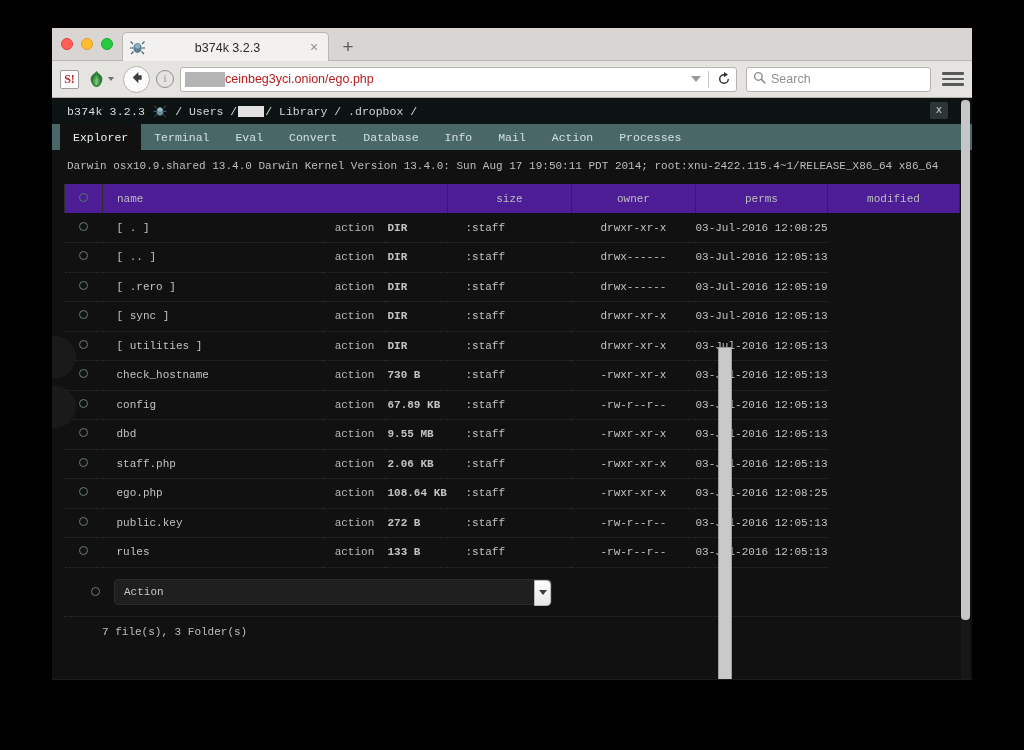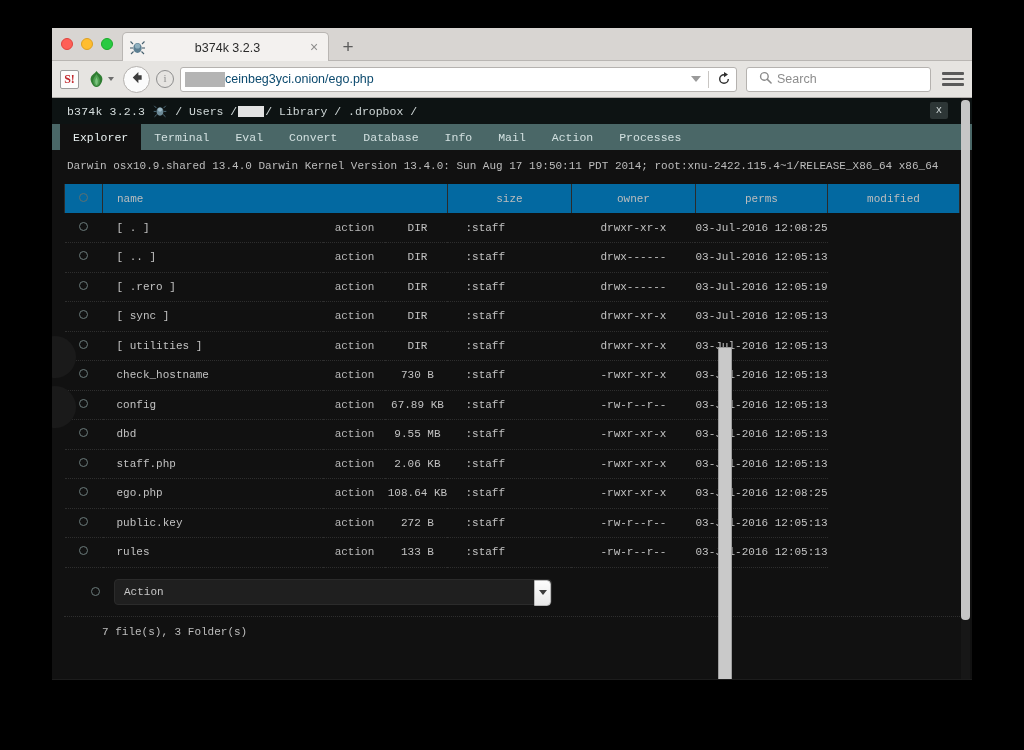--- a/index.html
+++ b/index.html
@@ -80,31 +80,31 @@
   .infobtn { width:18px;height:18px;border-radius:50%;border:1.5px solid #8e8e8e;
     color:#8e8e8e;font-size:11px;line-height:15px;text-align:center;
     font-family:"Liberation Serif", serif; margin-right:6px; cursor:pointer;}
   .urlbar {
     flex:1; height:25px; background:#fff;
     border:1px solid #b5b2af; border-radius:3px;
     display:flex; align-items:center; padding:0 4px;
     min-width:0;
   }
   .url-redact { width:40px;height:15px;background:#b4b4b4;flex:0 0 40px; }
-  .url-text { font-size:12.5px; color:#0c4a6e; white-space:nowrap; overflow:hidden;
+  .url-text { font-size:12.5px; color:#b91c1c; white-space:nowrap; overflow:hidden;
     font-family:"Liberation Sans", sans-serif; }
   .url-caret { margin-left:auto; width:0;height:0;
     border-left:5px solid transparent;border-right:5px solid transparent;border-top:6px solid #9a9a9a;
     flex:0 0 10px; cursor:pointer;}
   .url-sep { width:1px;height:17px;background:#c9c6c3;margin:0 7px;flex:0 0 1px;}
   .reload { width:16px;height:16px;flex:0 0 16px; cursor:pointer;}
   .searchbar {
     width:185px; height:25px; background:#fff;
     border:1px solid #b5b2af; border-radius:3px;
-    display:flex; align-items:center; padding:0 12px;
+    display:flex; align-items:center; padding:0 6px;
     margin-left:9px; flex:0 0 185px;
   }
   .search-ph { font-size:12.5px; color:#8d8d8d; margin-left:5px; }
   .hamburger { width:22px;height:22px;margin-left:11px;flex:0 0 22px;
     display:flex;flex-direction:column;justify-content:center;gap:3px;cursor:pointer;}
   .hamburger i { display:block;height:2.5px;background:#5a5a5a;border-radius:1px; }
 
   
   .page {
     position:relative;
@@ -149,35 +149,35 @@
   .infoblock {
     padding:8px 0 9px 15px; font-size:11px; line-height:1.55;
     color:#bdbdbd; background:#111;
   }
   .infoblock .redact { display:inline-block;width:34px;height:10px;background:#e8e8e8;vertical-align:-1px;}
 
   
   .tablewrap { padding:0 12px 0 12px; }
   table.files { width:100%; border-collapse:collapse; font-size:11px; }
   table.files thead th {
-    background:#0369a1; color:#bdbdbd; font-weight:normal;
+    background:#4c1d95; color:#bdbdbd; font-weight:normal;
     height:29px; border-right:1px solid #2b2b2b;
     text-align:center;
   }
   table.files thead th.c-check { width:38px; border-left:1px solid #2b2b2b;}
   table.files thead th.c-name { text-align:left; padding-left:14px; }
   table.files thead th.c-mod { border-right:1px solid #2b2b2b; }
   table.files tbody td {
     height:29.5px; border-bottom:1px dotted #2e2e2e;
     color:#c2c2c2; text-align:center; white-space:nowrap;
   }
   table.files tbody td.c-check { width:38px; }
   table.files tbody td.c-name { text-align:left; padding-left:14px; }
   table.files tbody td.c-action { width:62px; color:#b8b8b8; cursor:pointer; }
-  table.files tbody td.c-size { width:62px; text-align:center; padding-left:2px;}
+  table.files tbody td.c-size { width:62px; text-align:left; padding-left:2px;font-weight:bold;}
   table.files tbody td.c-owner { width:124px; text-align:left; padding-left:18px;}
   table.files tbody td.c-perms { width:84px; }
   table.files tbody td.c-mod { width:132px; }
 
   .radio {
     display:inline-block; width:9px;height:9px;border-radius:50%;
     border:1px solid #6b7b7b; background:transparent; cursor:pointer;
   }
   .radio.hd { border-color:#5d7070; }
 

